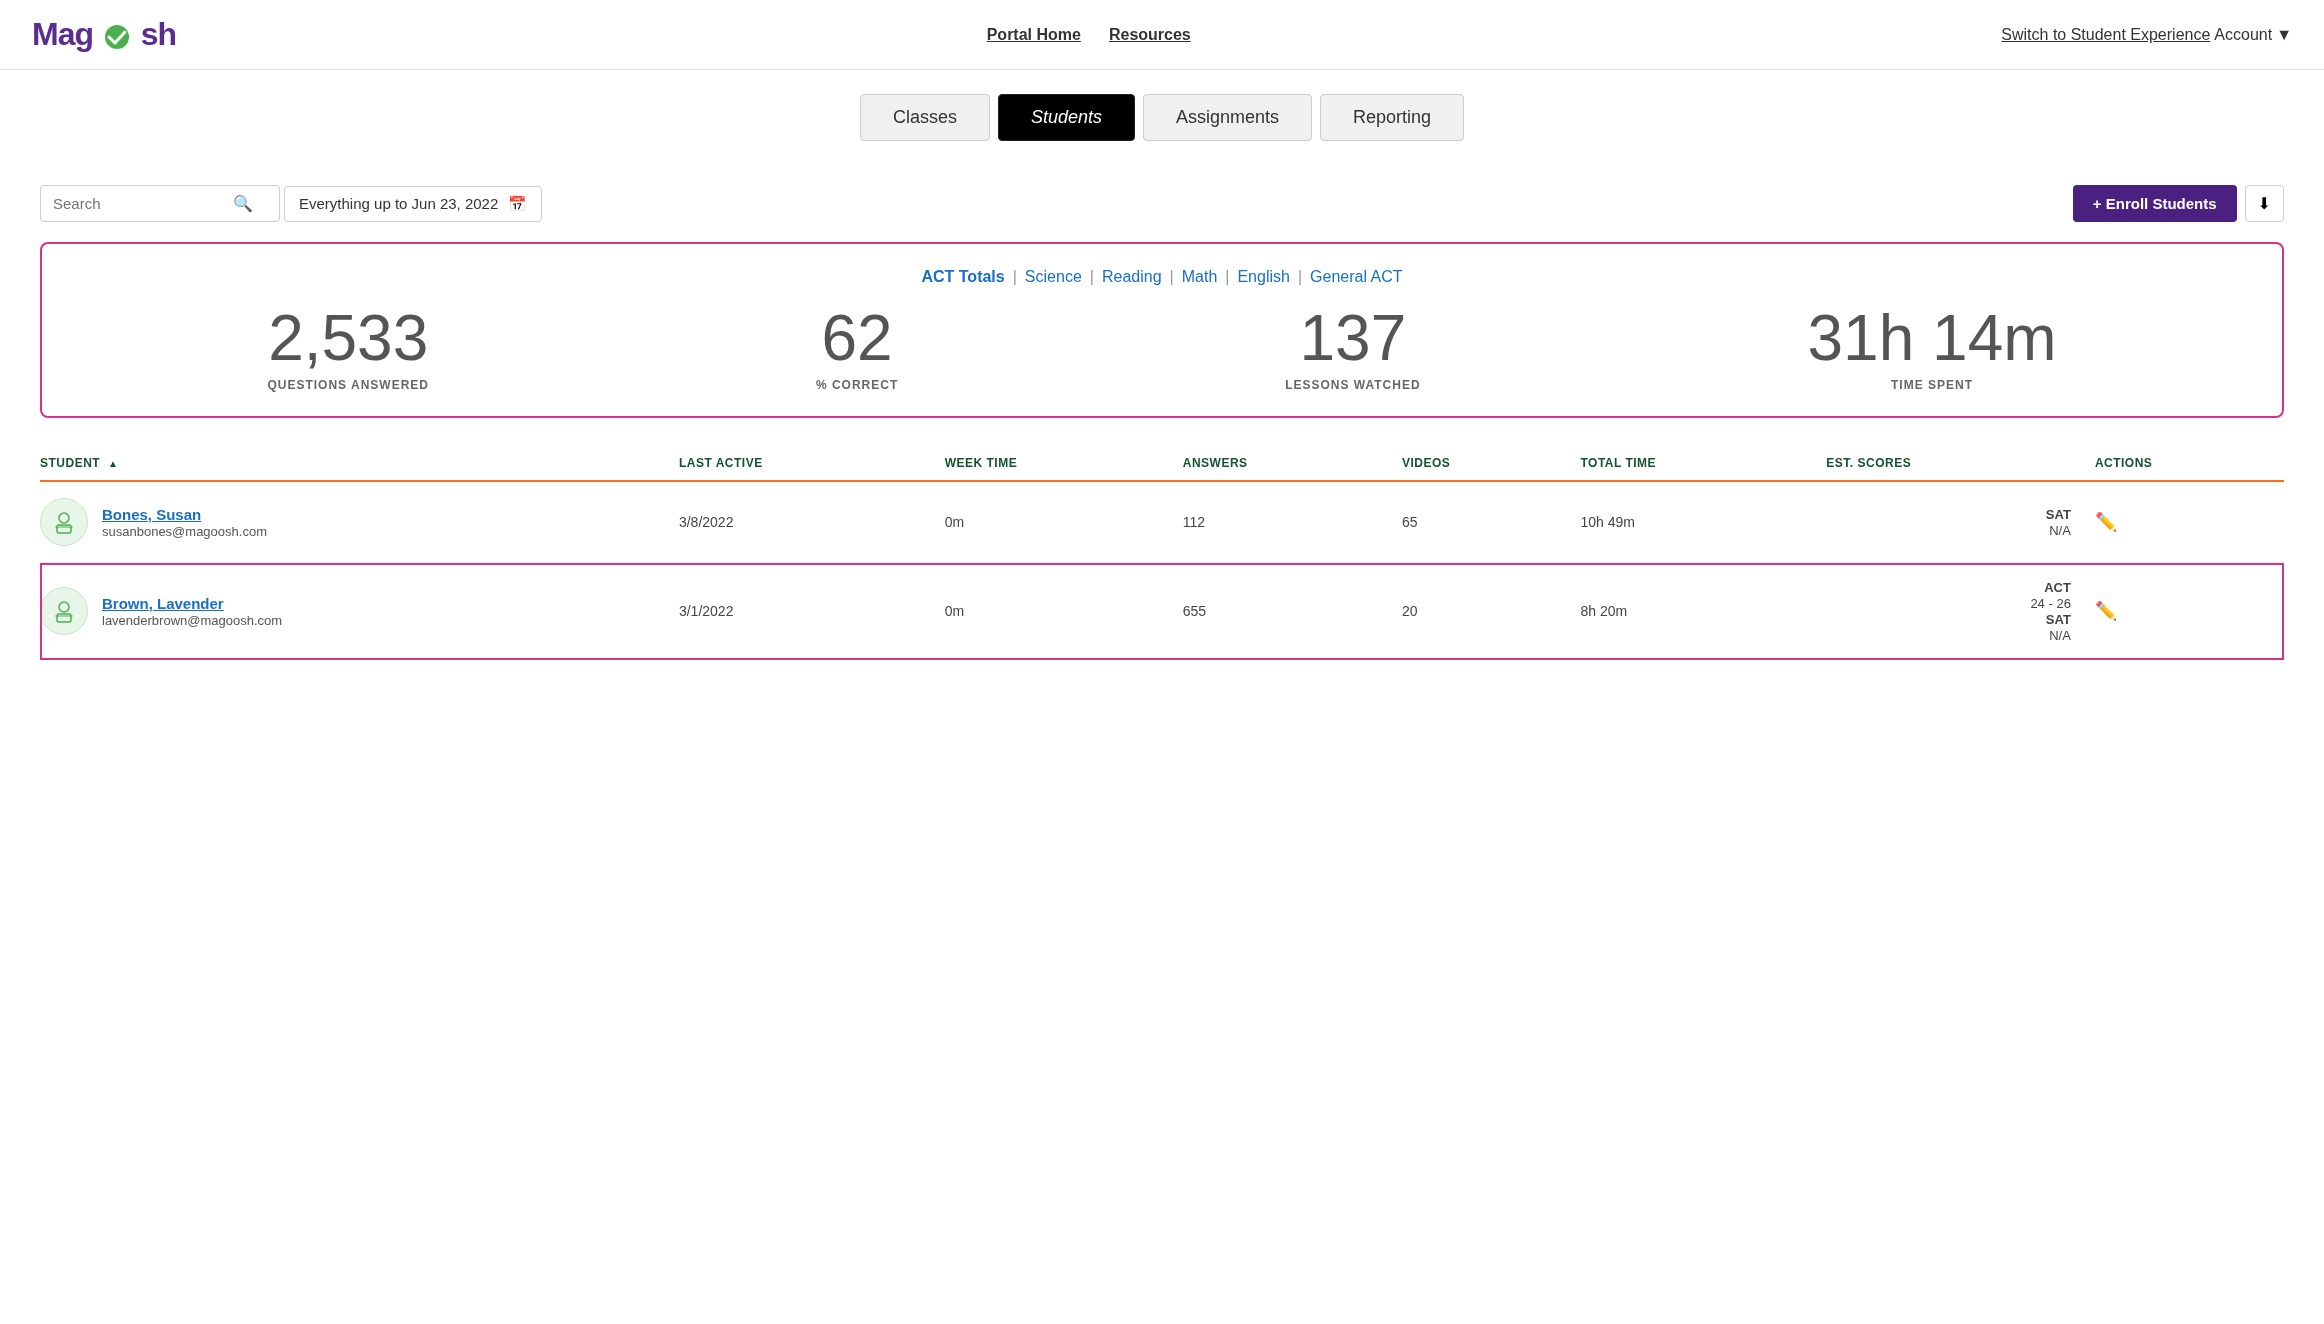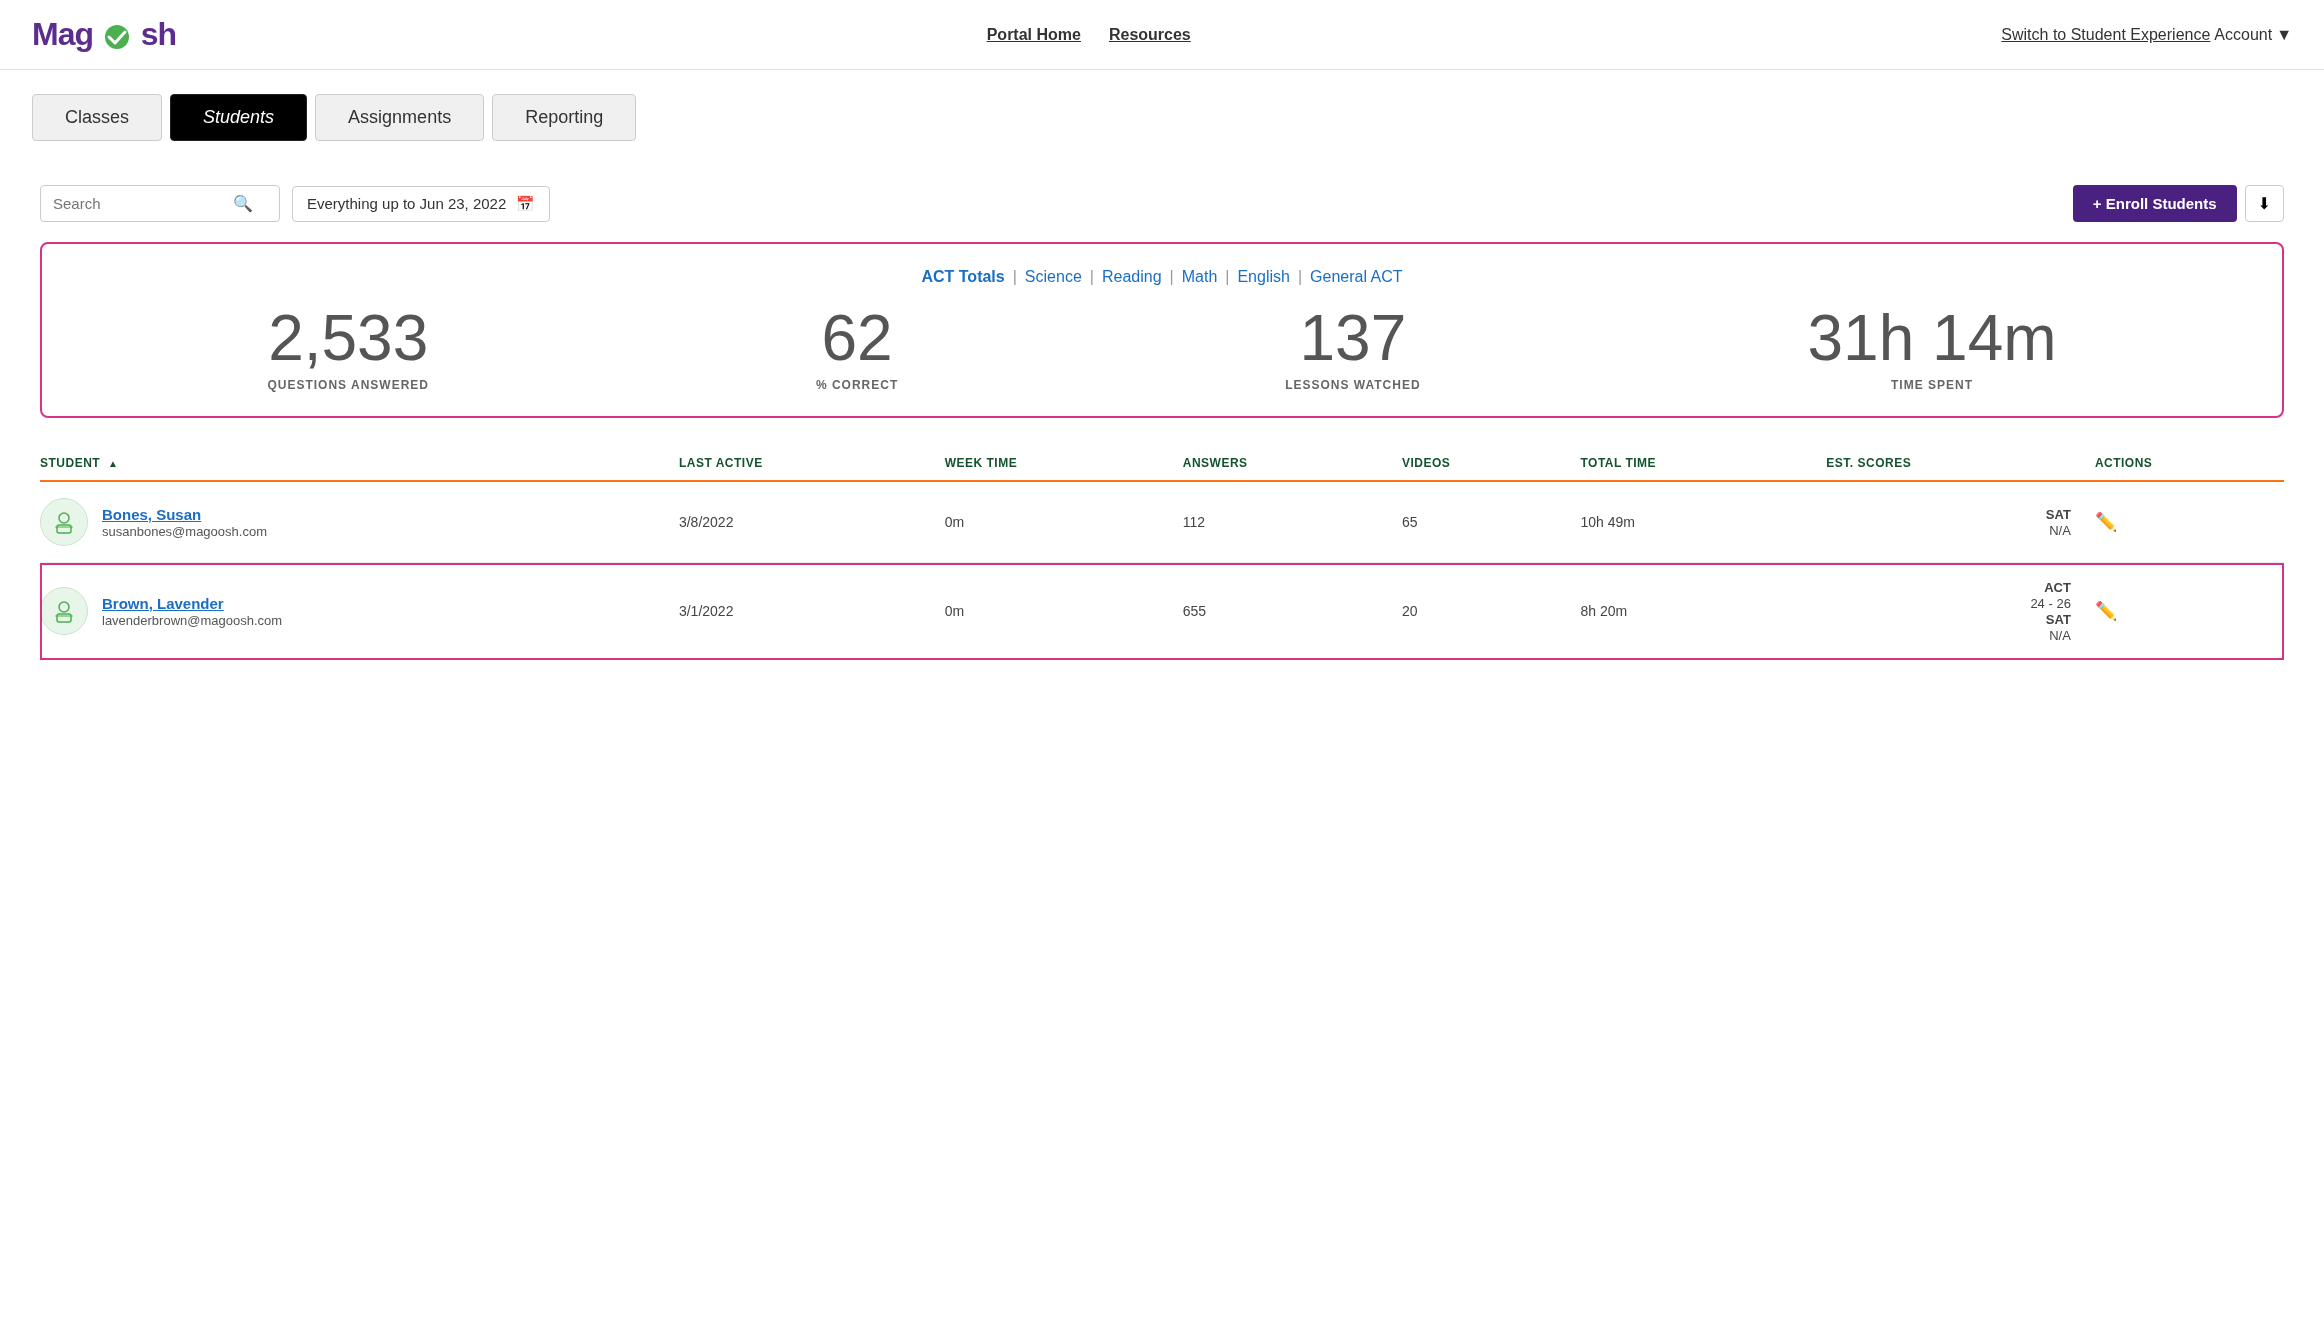--- a/index.html
+++ b/index.html
@@ -9,30 +9,30 @@
     .header { display: flex; align-items: center; justify-content: space-between; padding: 16px 32px; border-bottom: 1px solid #e0e0e0; }
     .logo { display: flex; align-items: center; gap: 0; }
     .logo-text { font-size: 32px; font-weight: 700; color: #5b2d8e; letter-spacing: -1px; }
     .header-nav { display: flex; align-items: center; gap: 28px; }
     .header-nav a { text-decoration: underline; font-weight: 600; font-size: 16px; color: #333; }
     .header-right { display: flex; align-items: center; gap: 4px; }
     .switch-link { text-decoration: underline; font-size: 16px; color: #333; cursor: pointer; }
     .account-btn { font-size: 16px; color: #333; cursor: pointer; display: flex; align-items: center; gap: 4px; }
 
     
-    .tabs-container { display: flex; gap: 8px; padding: 24px 32px 20px; }
+    .tabs-container { display: flex; justify-content: center; gap: 8px; padding: 24px 32px 20px; }
     .tab-btn { padding: 12px 32px; font-size: 18px; border: 1px solid #ccc; border-radius: 4px; cursor: pointer; background: #f0f0f0; color: #333; font-weight: 400; }
     .tab-btn.active { background: #000000; color: #fff; border-color: #222; font-style: italic; }
 
     
     .content { padding: 24px 40px; }
 
     
     .toolbar { display: flex; align-items: center; justify-content: space-between; margin-bottom: 20px; }
-    .toolbar-left { display: flex; align-items: center; gap: 12px; }
+    .toolbar-left { display: flex; align-items: center; gap: 4px; }
     .search-box { display: flex; align-items: center; border: 1px solid #ccc; border-radius: 4px; padding: 8px 12px; width: 240px; background: #fff; }
     .search-box input { border: none; outline: none; font-size: 15px; width: 180px; background: transparent; }
     .search-icon { color: #666; font-size: 16px; }
     .date-filter { display: flex; align-items: center; border: 1px solid #ccc; border-radius: 4px; padding: 8px 14px; font-size: 15px; gap: 10px; cursor: pointer; }
     .calendar-icon { color: #666; }
     .toolbar-right { display: flex; align-items: center; gap: 8px; }
     .enroll-btn { background: #4a2080; color: #fff; border: none; border-radius: 4px; padding: 10px 20px; font-size: 15px; cursor: pointer; font-weight: 600; }
     .download-btn { border: 1px solid #ccc; border-radius: 4px; padding: 8px 12px; background: #fff; cursor: pointer; font-size: 16px; }
 
     

